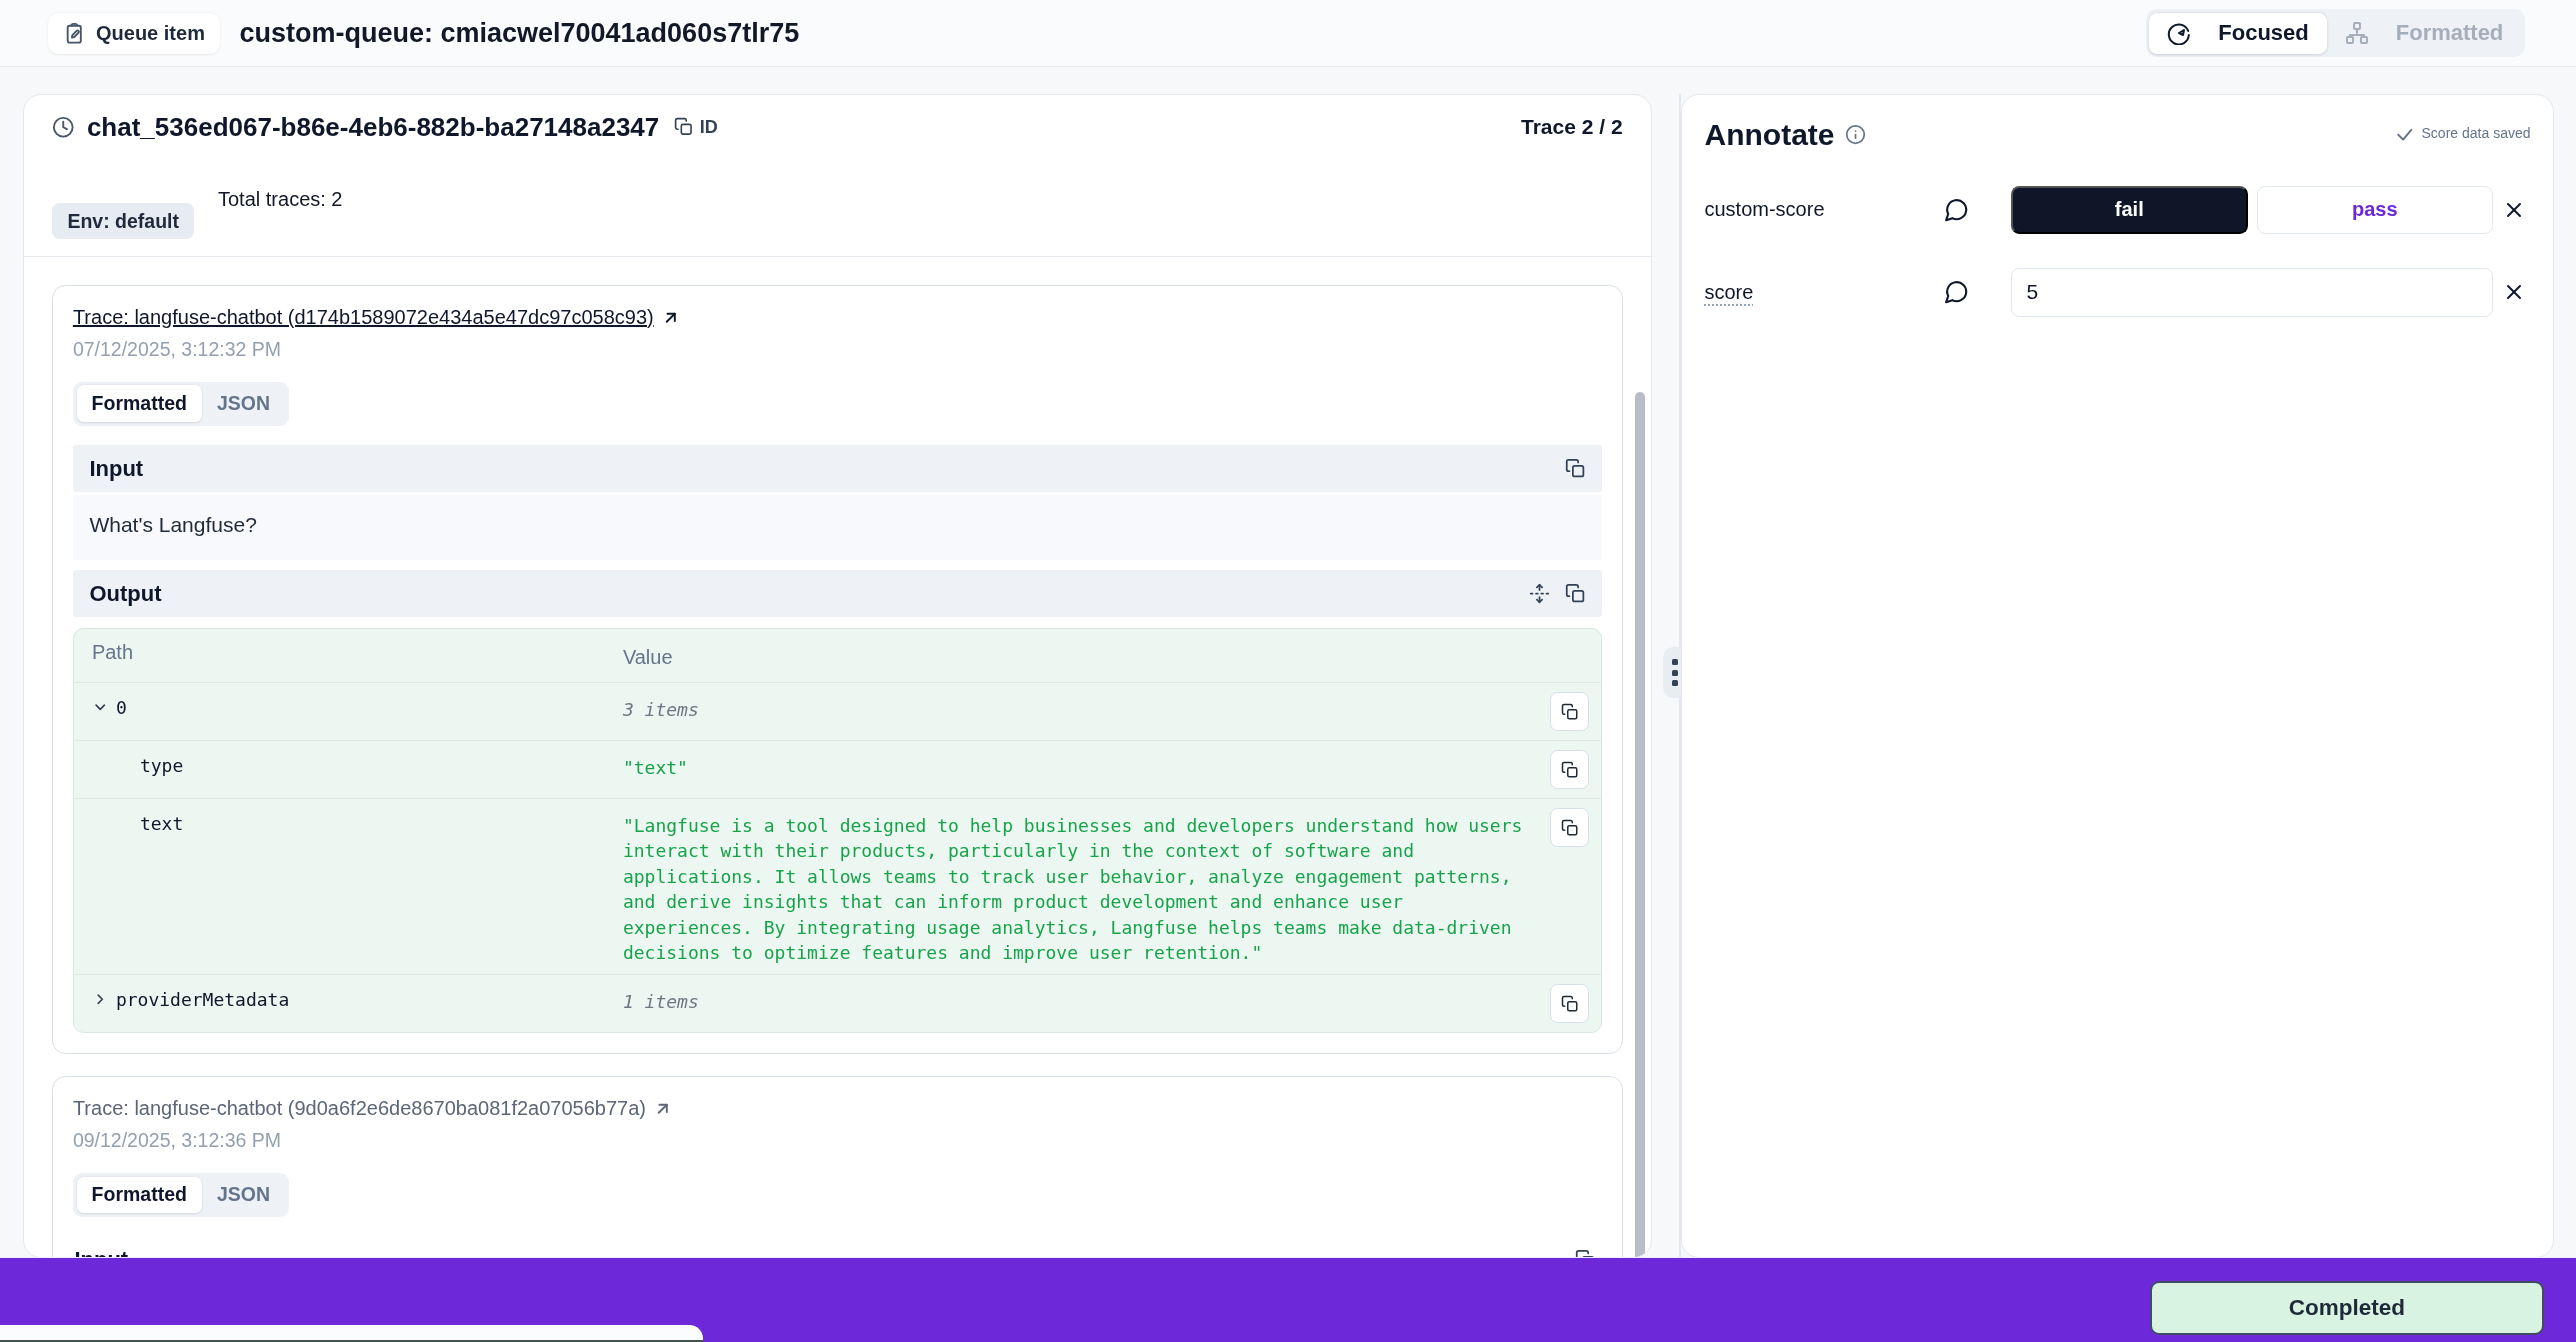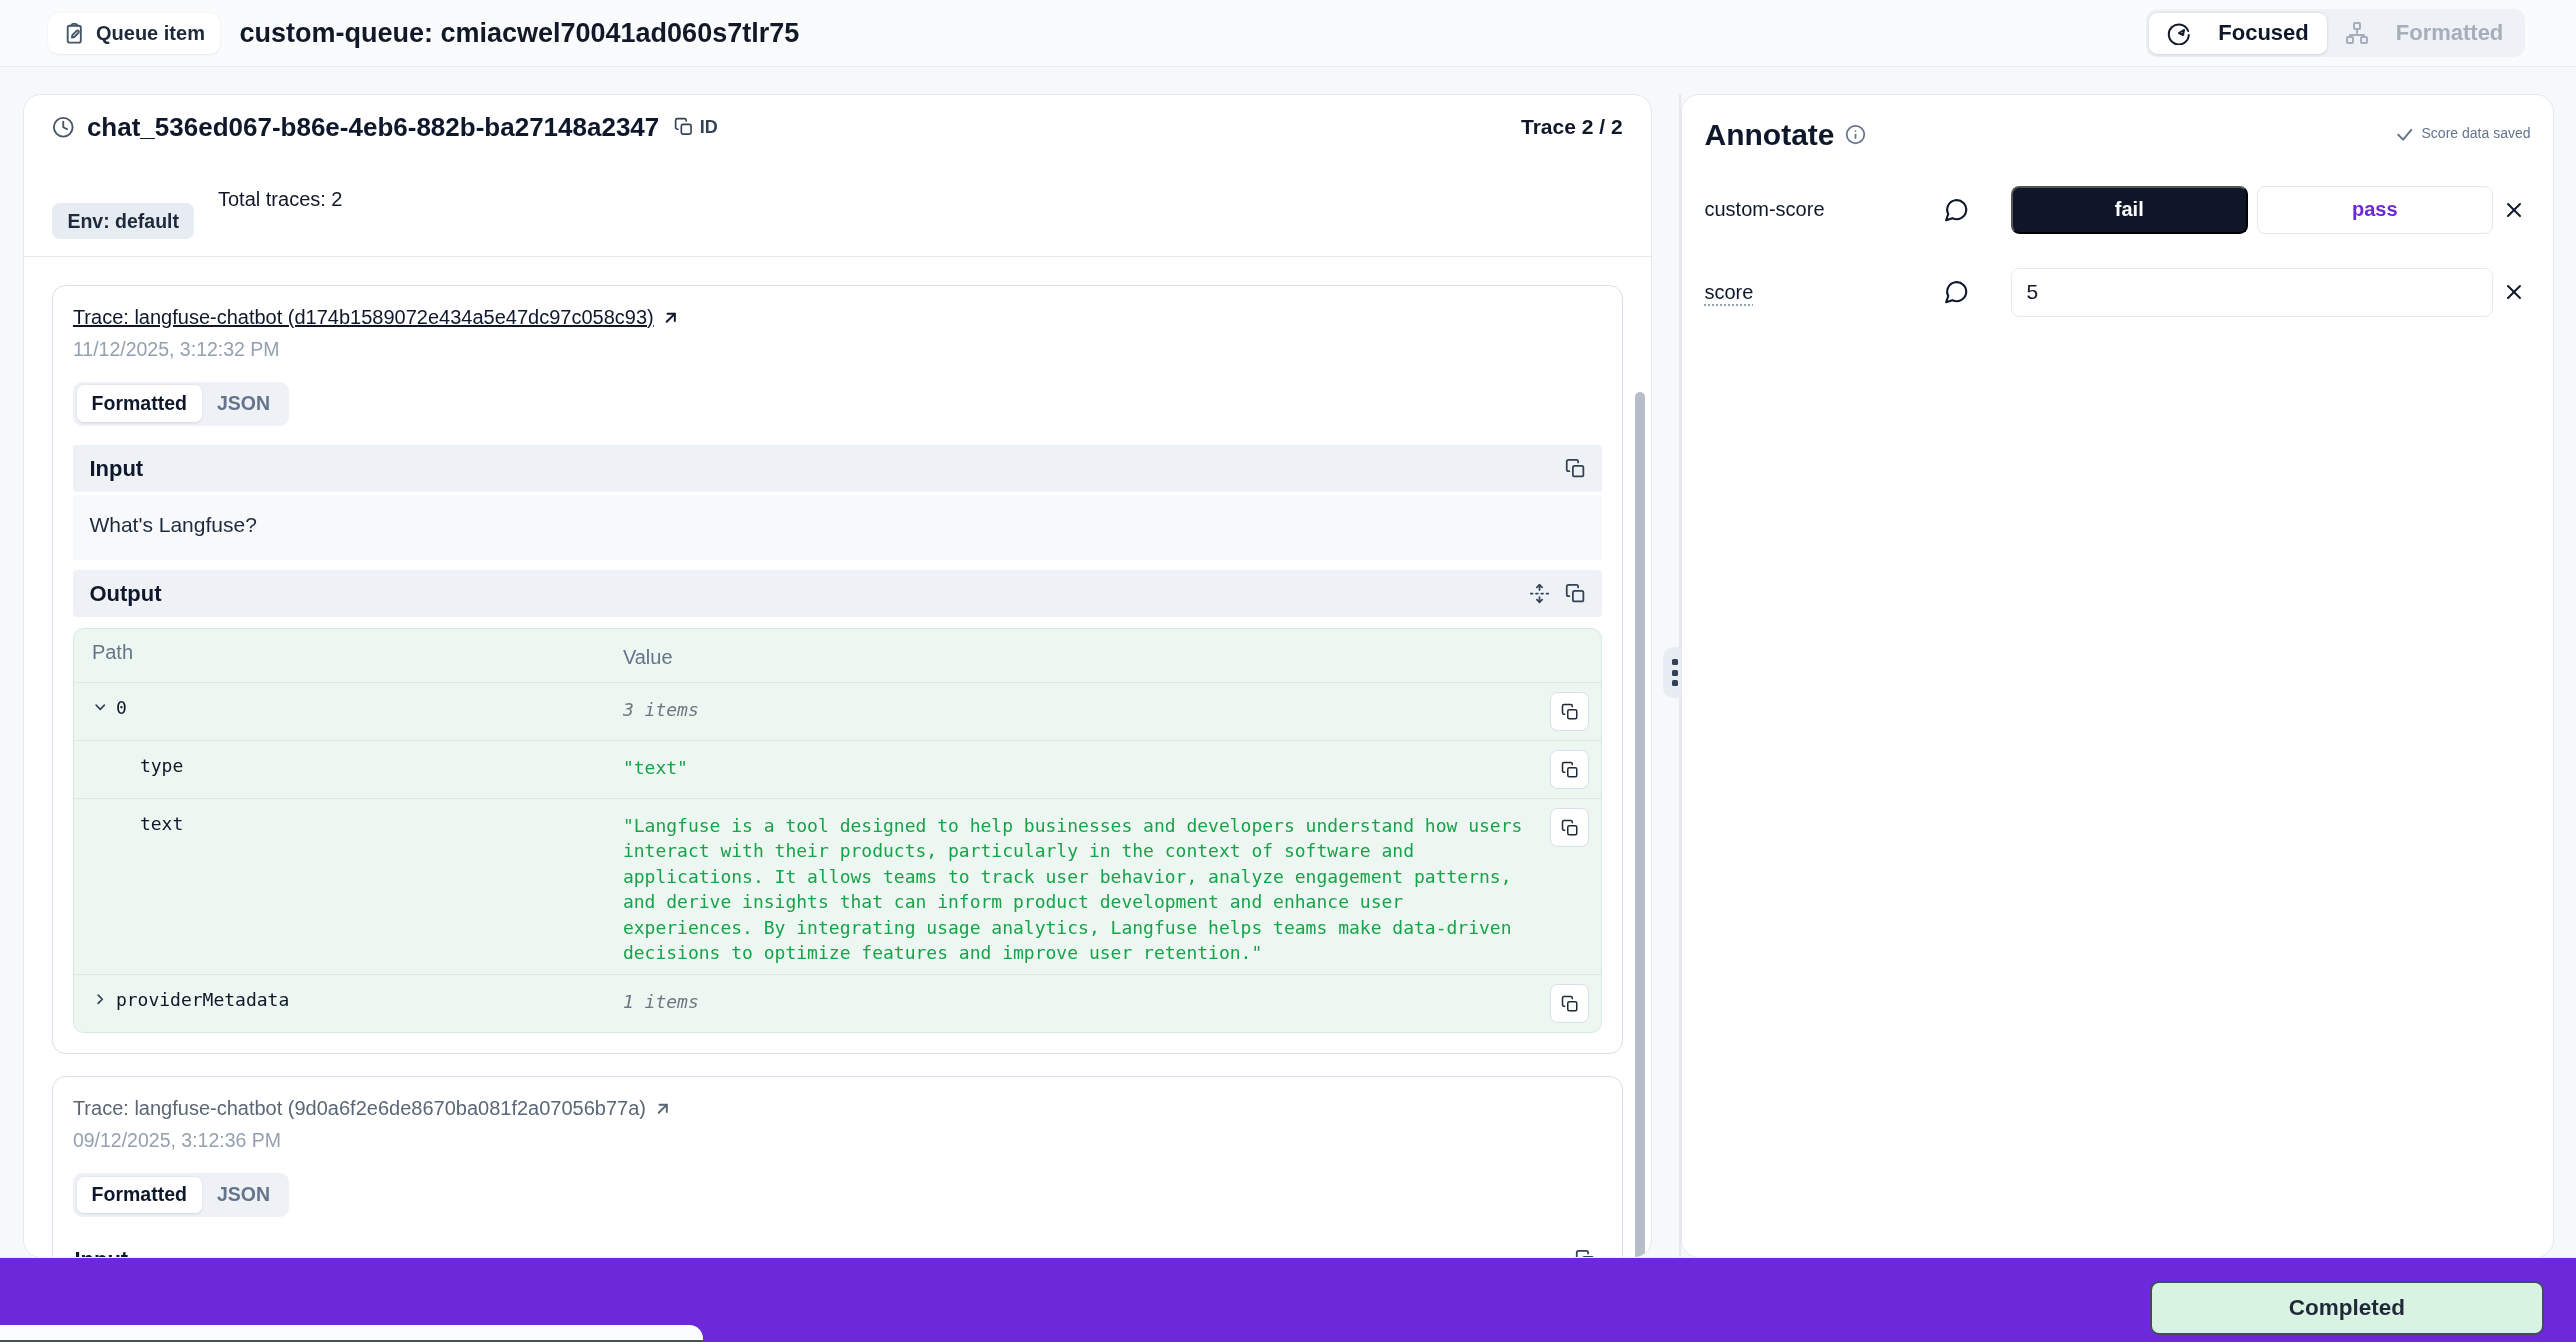--- a/index.html
+++ b/index.html
@@ -230,21 +230,21 @@
 
     <article class="trace-card">
       <div class="trace-link hovered">
         <a href="#">Trace: langfuse-chatbot (d174b1589072e434a5e47dc97c058c93)</a>
         <span>
             <svg class="ic" width="19.5" height="19.5" style="color:#0f172a" viewBox="0 0 26 26">
               <use href="#i-ext"></use>
             </svg>
           </span>
       </div>
-      <div class="trace-ts">11/12/2025, 3:12:32 PM</div>
+      <div class="trace-ts">07/12/2025, 3:12:32 PM</div>
 
       <div class="fmt-tabs">
         <span class="fmt-tab active">Formatted</span>
         <span class="fmt-tab inactive">JSON</span>
       </div>
 
       <div class="io-band gray">
         <span class="io-label">Input</span>
         <span class="io-icons">
             <span>

